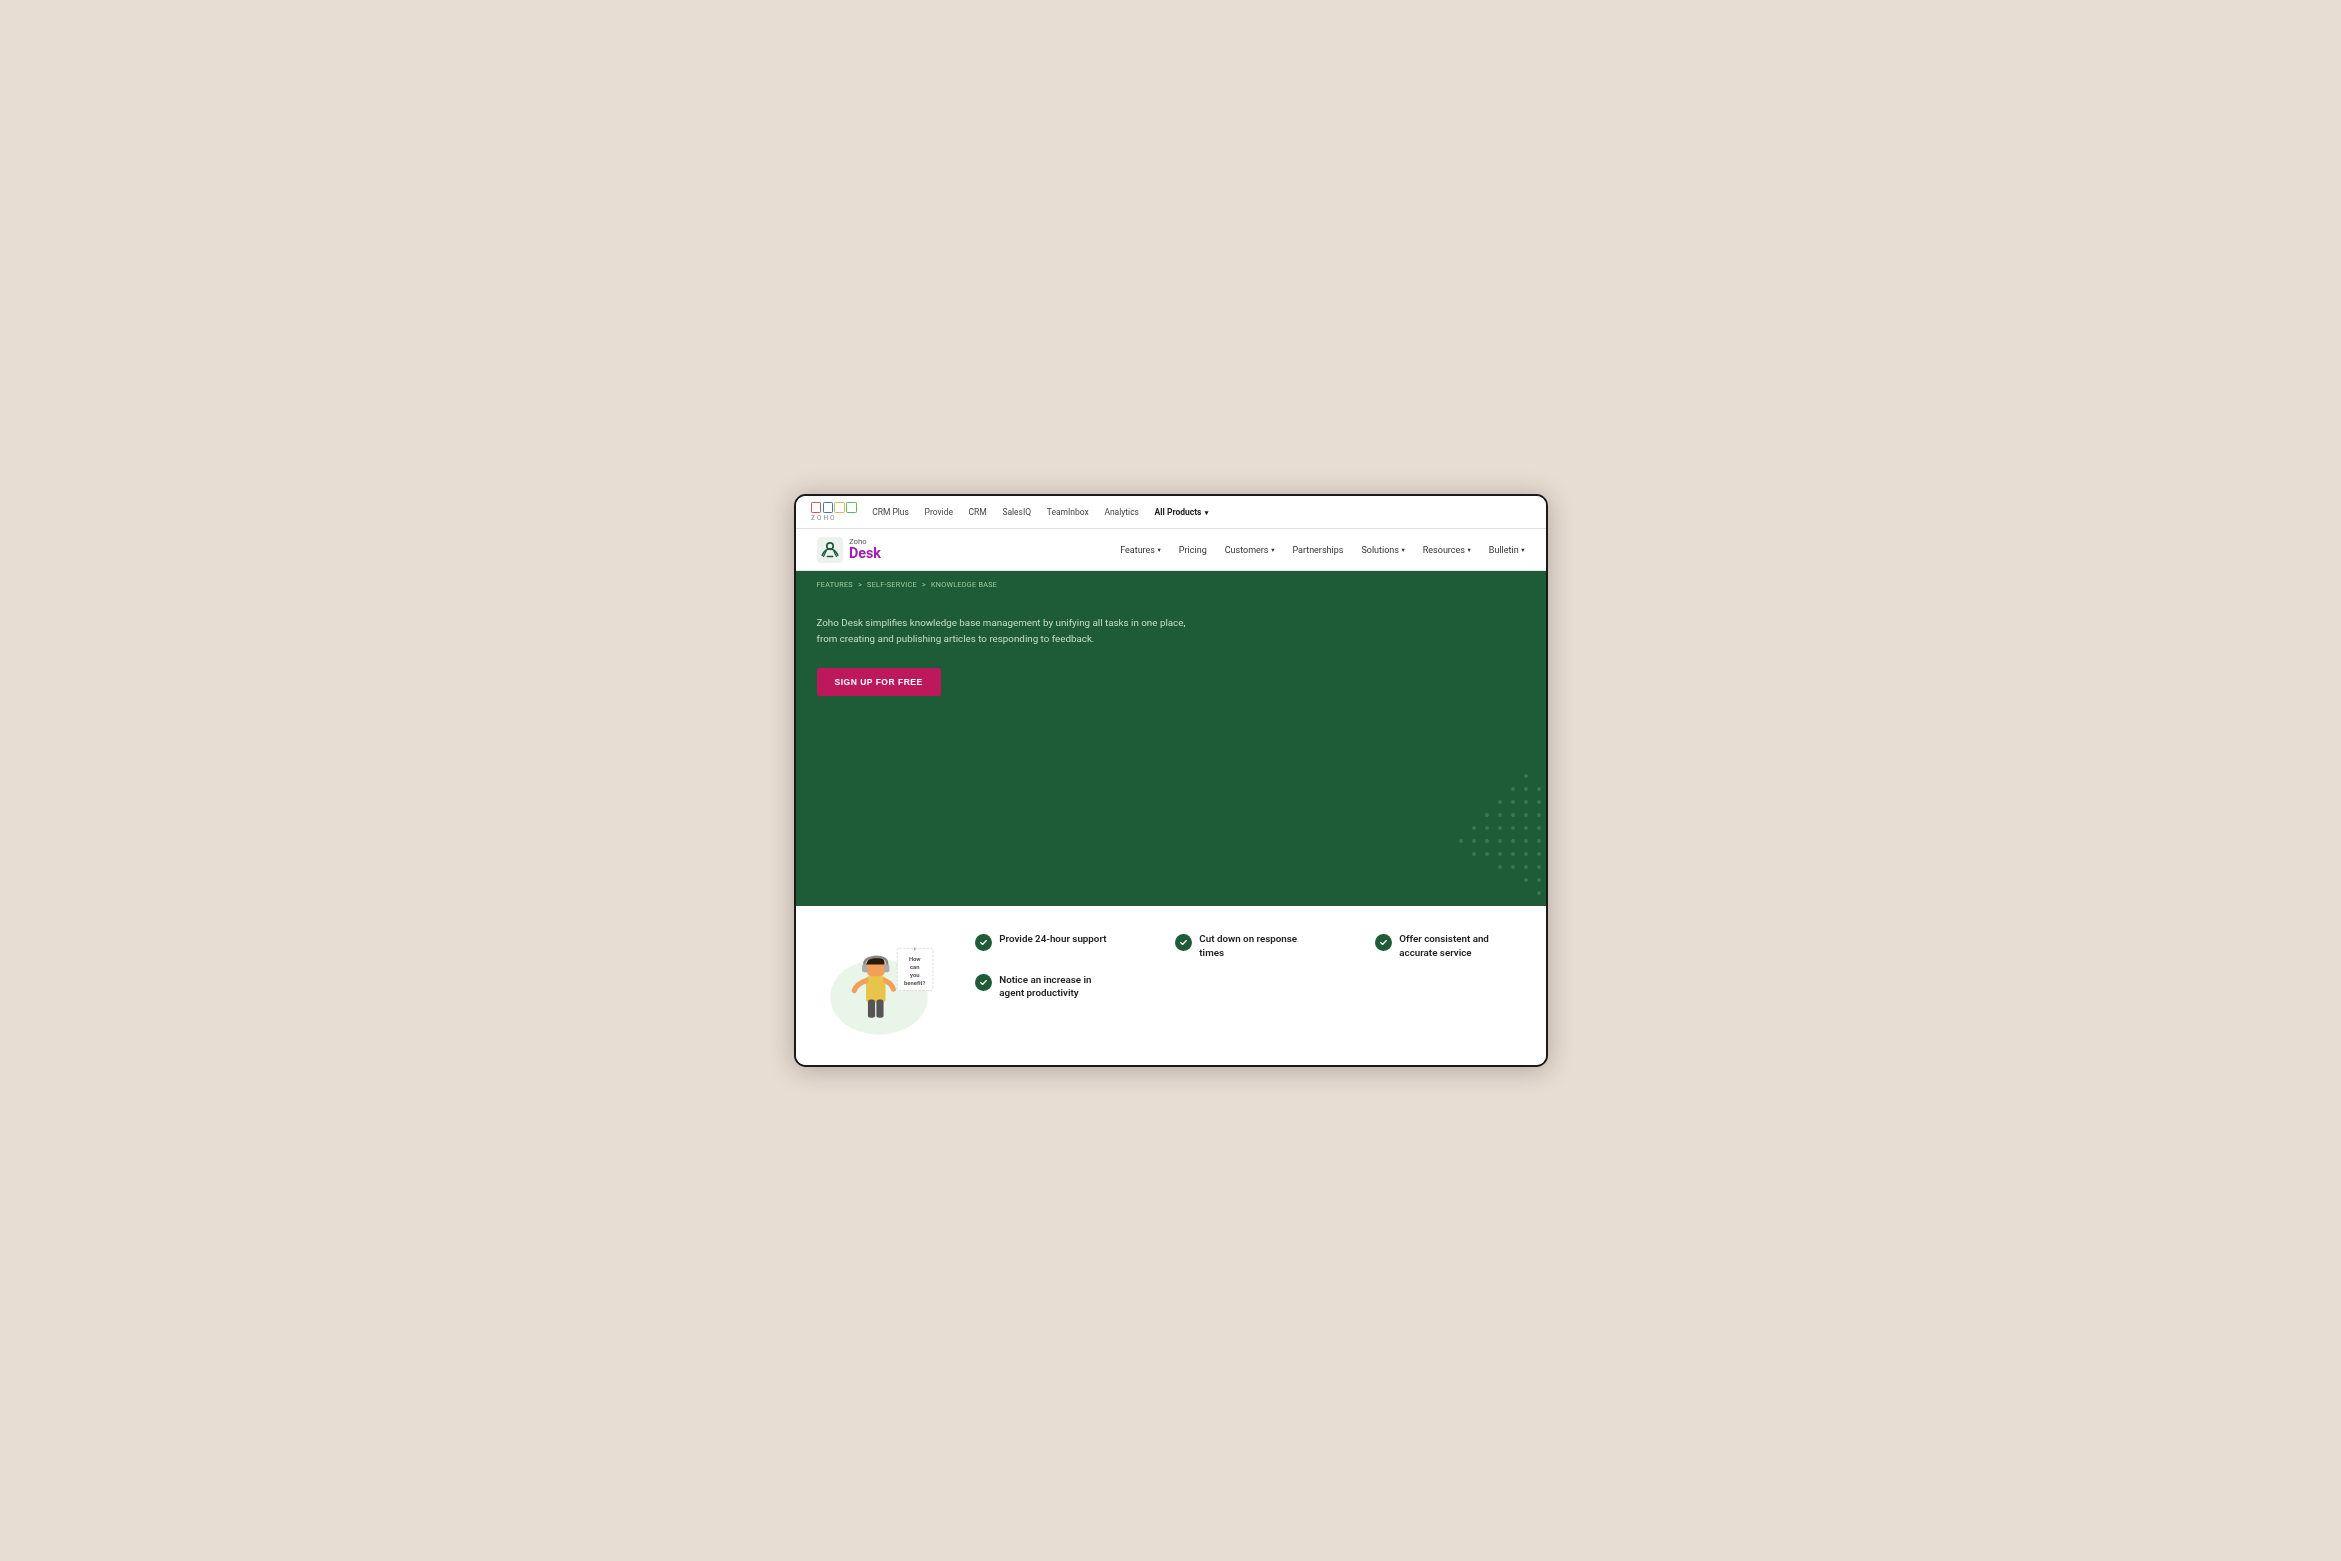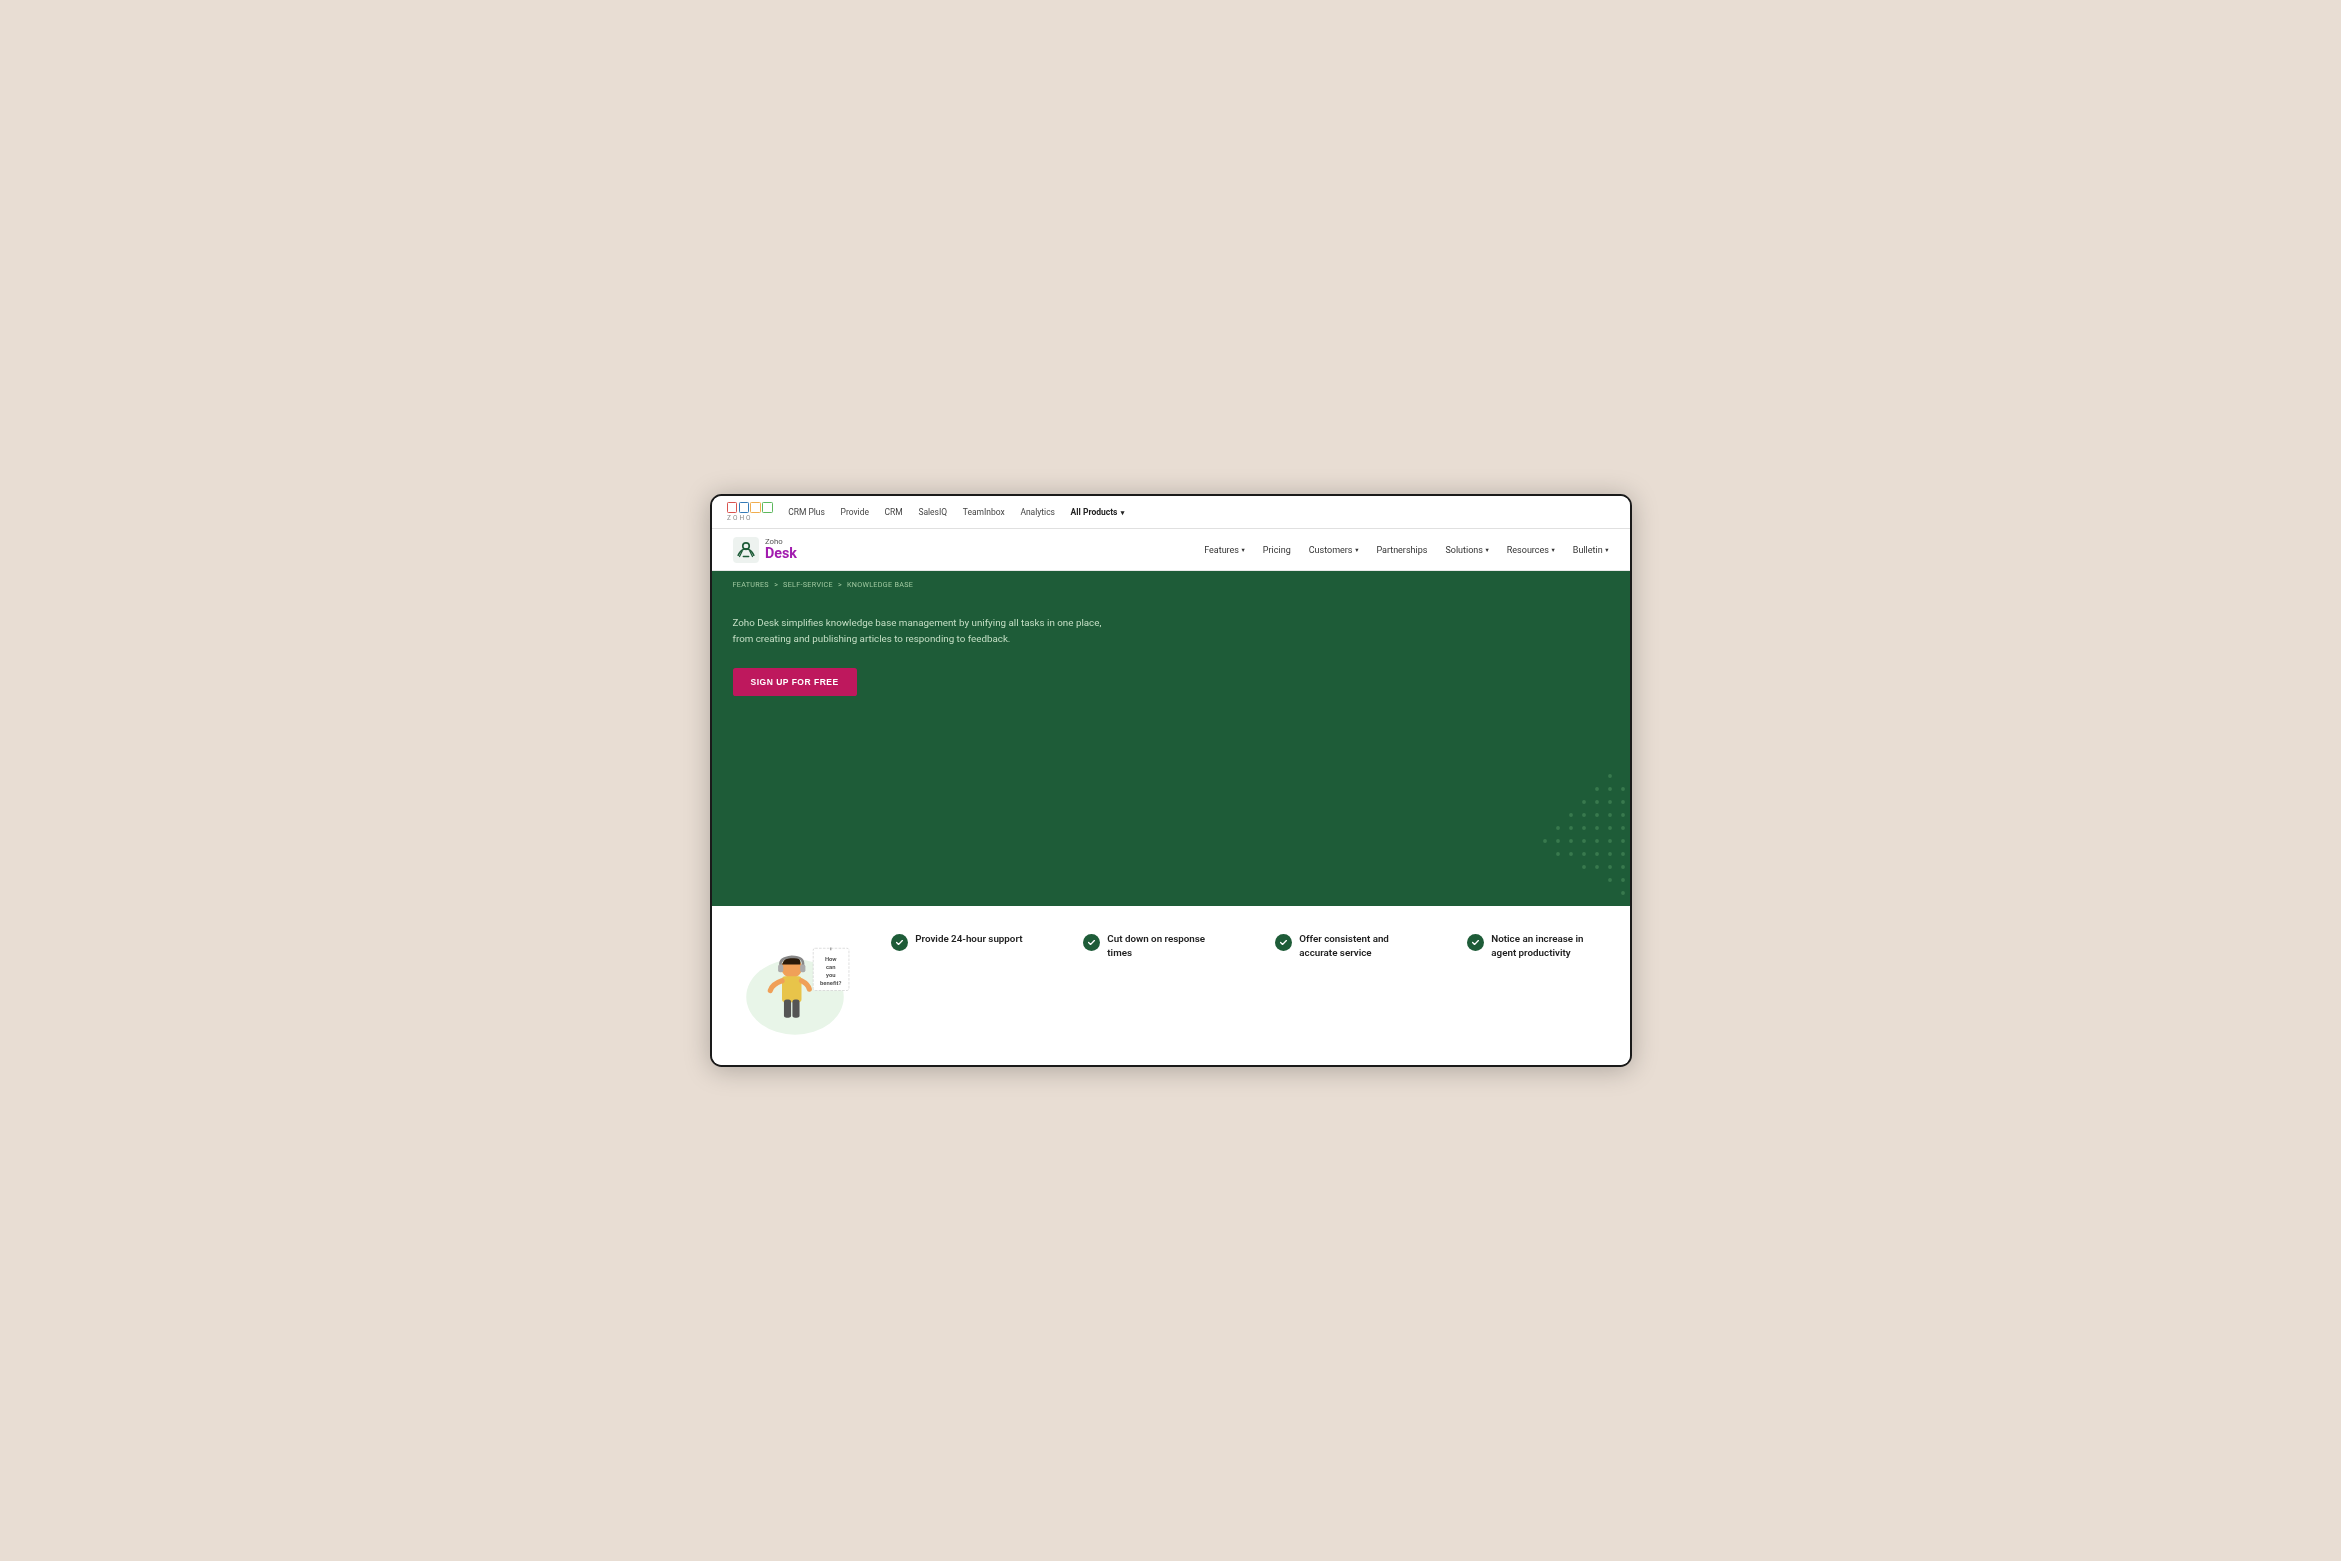--- a/index.html
+++ b/index.html
@@ -7,21 +7,21 @@
     body {
       background-color: #e8ddd3;
       display: flex;
       justify-content: center;
       align-items: center;
       min-height: 100vh;
       font-family: -apple-system, BlinkMacSystemFont, 'Segoe UI', Roboto, sans-serif;
     }
 
     .screen-wrapper {
-      width: 922px;
+      width: 754px;
       border-radius: 11.7px;
       overflow: hidden;
       box-shadow: 0 2.6px 26px rgba(0,0,0,0.25);
       border: 2px solid #1a1a1a;
       background: #fff;
     }
 
     
     .top-nav {
       background: #ffffff;
@@ -205,21 +205,21 @@
     }
 
     .benefits-illustration {
       width: 117px;
       flex-shrink: 0;
       position: relative;
     }
 
     .benefits-grid {
       display: grid;
-      grid-template-columns: 1fr 1fr 1fr 1fr;
+      grid-template-columns: 1fr 1fr 1fr;
       gap: 13px 60px;
       flex: 1;
     }
 
     .benefit-item {
       display: flex;
       align-items: flex-start;
       gap: 7.8px;
     }
 

